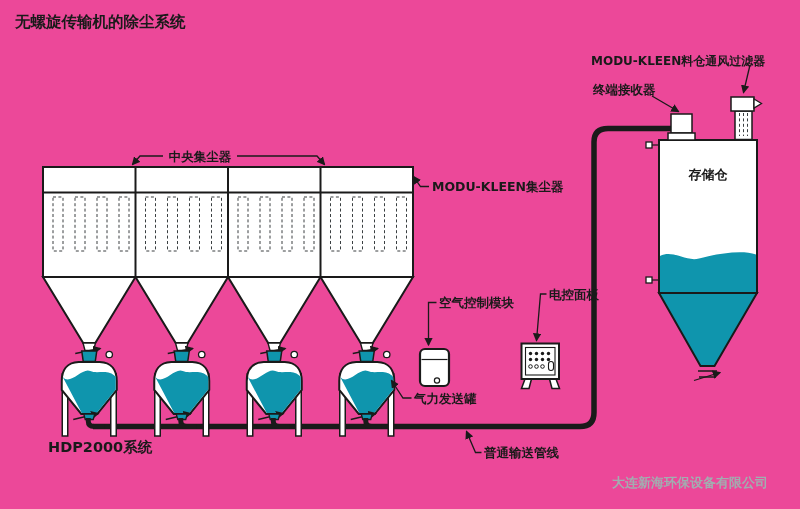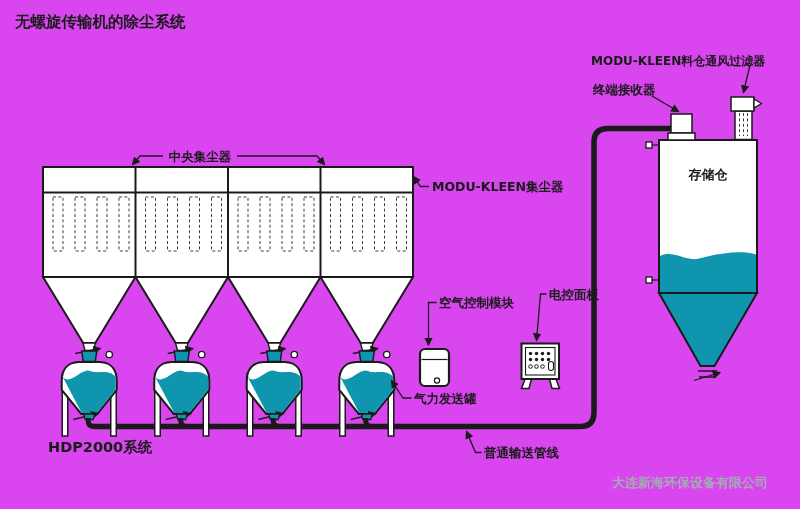--- a/index.html
+++ b/index.html
@@ -1,17 +1,17 @@
 <!DOCTYPE html>
 <html><head>
 <meta charset="utf-8">
 <style>
   html,body{margin:0;padding:0;}
   body{font-family:"DejaVu Sans",sans-serif;}
-  .canvas{position:relative;width:800px;height:509px;background:#d946ef;overflow:hidden;}
+  .canvas{position:relative;width:800px;height:509px;background:#ec4899;overflow:hidden;}
   svg{display:block;}
   .lbl{font-family:"DejaVu Sans",sans-serif;font-weight:700;fill:#1a1a1a;}
   .outline{stroke:#1a1a1a;fill:#ffffff;}
   .teal{fill:#0f95ad;}
   .pipe{stroke:#1a1a1a;fill:none;}
   .leader{stroke:#1a1a1a;stroke-width:1.3;fill:none;}
   .dash{stroke:#3a3f41;stroke-width:1;fill:none;stroke-dasharray:3,2.4;}
 </style>
 </head>
 <body>

